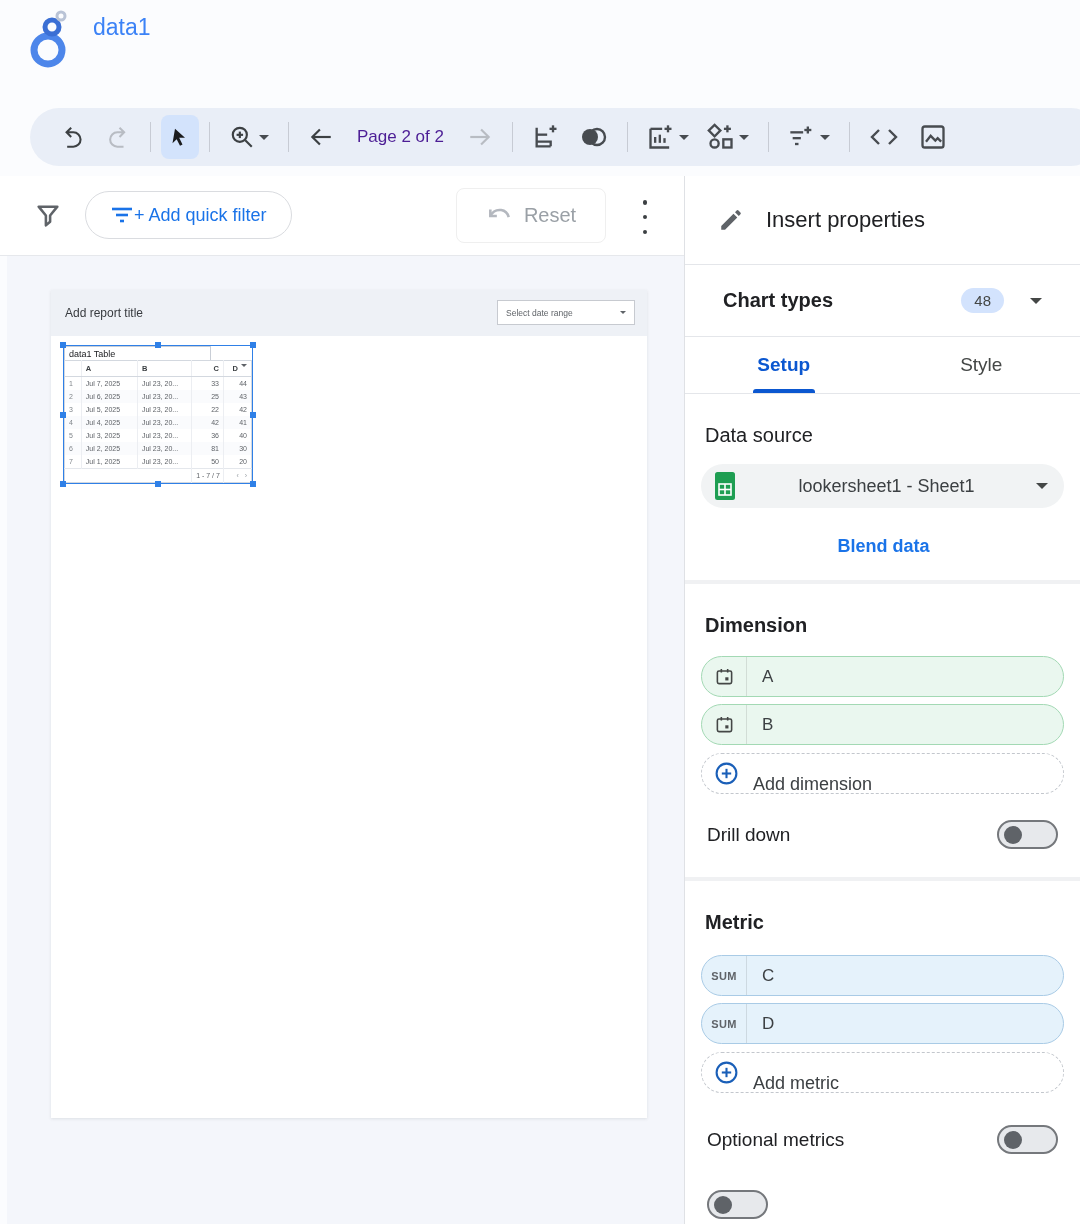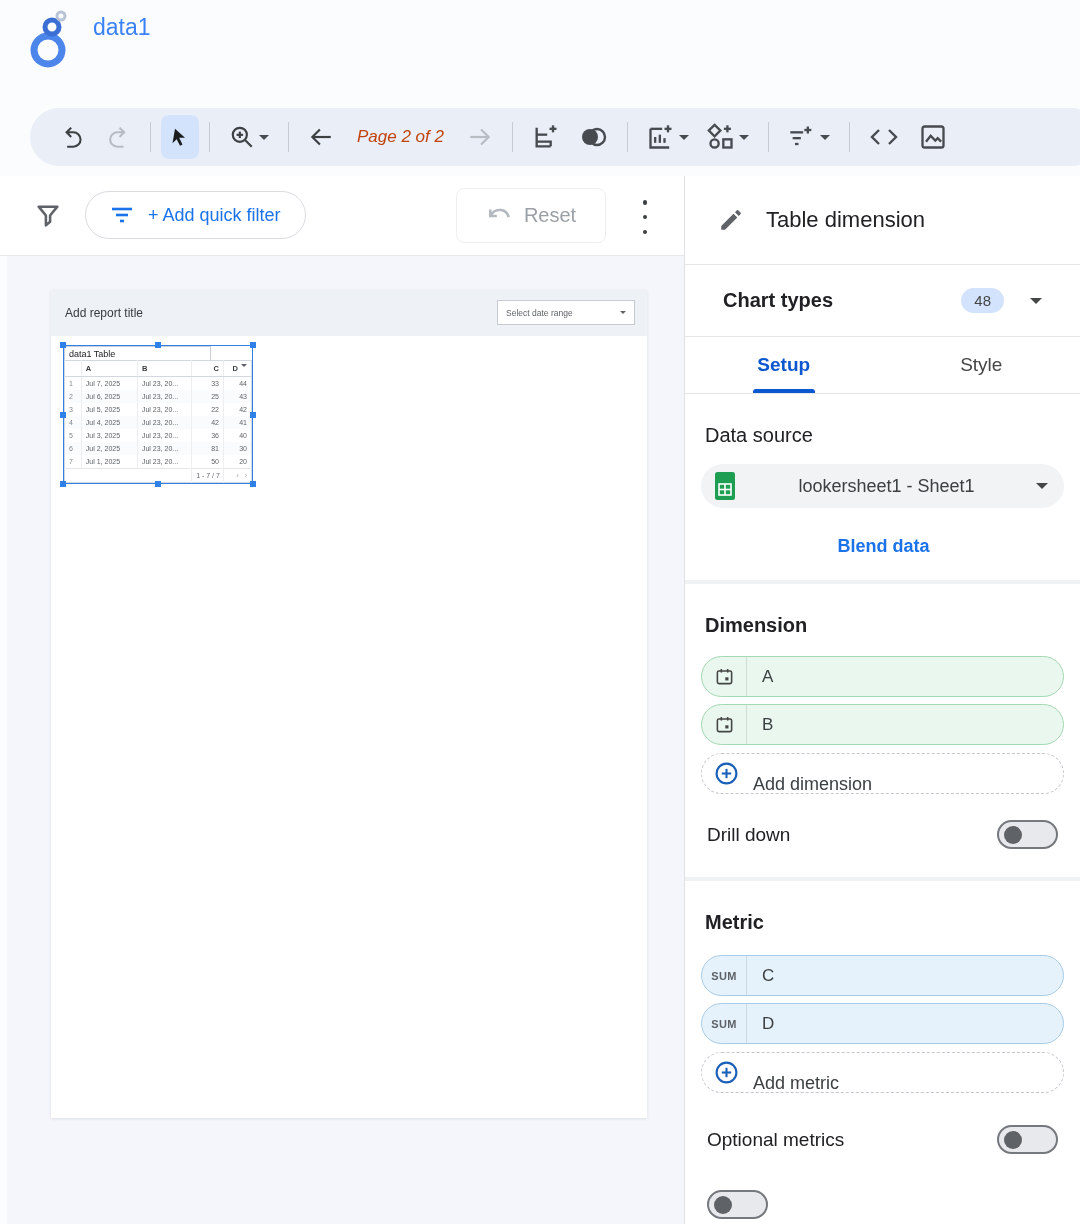--- a/index.html
+++ b/index.html
@@ -14,28 +14,28 @@
   .menubar span { cursor:default; }
 
   
   .toolbar-strip { position:absolute; left:0; top:100px; width:1080px; height:76px; background:#fbfcfe; }
   .toolbar-pill { position:absolute; left:30px; top:8px; width:1070px; height:58px;
     background:#e9eef7; border-radius:29px; display:flex; align-items:center; padding-left:22px; }
   .tb-btn { display:flex; align-items:center; justify-content:center; height:44px; padding:0 9px; }
   .tb-sep { width:1px; height:30px; background:#c7cbd4; margin:0 10px; }
   .tb-select { background:#d3e3fc; border-radius:8px; width:38px; }
   .caret { width:0; height:0; border:5px solid transparent; border-top-color:#474b50; margin:5px 0 0 4px; }
-  .page-label { font-size:17px; color:#c2410c; margin:10px 14px;font-style:italic; }
+  .page-label { font-size:17px; color:#4c1d95; margin:10px 14px; }
   svg.ic { display:block; }
 
   
   .filter-bar { position:absolute; left:0; top:176px; width:684px; height:80px; background:#fff;
     border-bottom:1px solid #e6e8ec; }
   .quick-filter-btn { position:absolute; left:85px; top:15px; height:48px; padding:0 24px;
-    border:1px solid #dadce0; border-radius:26px; background:#fff; display:flex; align-items:center; gap:14px; }
+    border:1px solid #dadce0; border-radius:26px; background:#fff; display:flex; align-items:center; }
   .quick-filter-btn .lbl { color:#1a73e8; font-size:18px; }
   .reset-btn { position:absolute; left:456px; top:12px; width:150px; height:55px; border:1px solid #efefef;
     border-radius:8px; background:#fff; display:flex; align-items:center; justify-content:center; gap:12px; }
   .reset-btn .lbl { color:#9aa0a6; font-size:20px; }
   .kebab { position:absolute; left:637px; top:24px; width:16px; height:34px; display:flex; flex-direction:column;
     align-items:center; justify-content:space-between; }
   .kebab i { width:4.5px; height:4.5px; border-radius:50%; background:#3c4043; }
 
   .canvas { position:absolute; left:7px; top:256px; width:684px; height:968px; background:#f4f6fb; }
   .page { position:absolute; left:44px; top:34px; width:596px; height:828px; background:#fff;
@@ -354,21 +354,21 @@
       <span class="handle" style="right:-4px;bottom:-4px;"></span>
     </div>
   </div>
 </div>
 
 <div class="panel">
   <div class="panel-header">
     <svg width="26" height="26" viewBox="0 0 24 24">
       <path d="M3 17.5V21h3.5L17.8 9.7l-3.5-3.5L3 17.5zM20.7 6.8a1.2 1.2 0 0 0 0-1.7l-1.8-1.8a1.2 1.2 0 0 0-1.7 0l-1.5 1.5 3.5 3.5 1.5-1.5z" fill="#5f6368"></path>
       </svg>
-    <span class="t">Table dimension</span>
+    <span class="t">Insert properties</span>
   </div>
 
   <div class="chart-types">
     <span class="t">Chart types</span>
     <span class="badge">48</span>
     <span class="chev-down"></span>
   </div>
 
   <div class="tabs">
     <div class="tab active">Setup</div>

